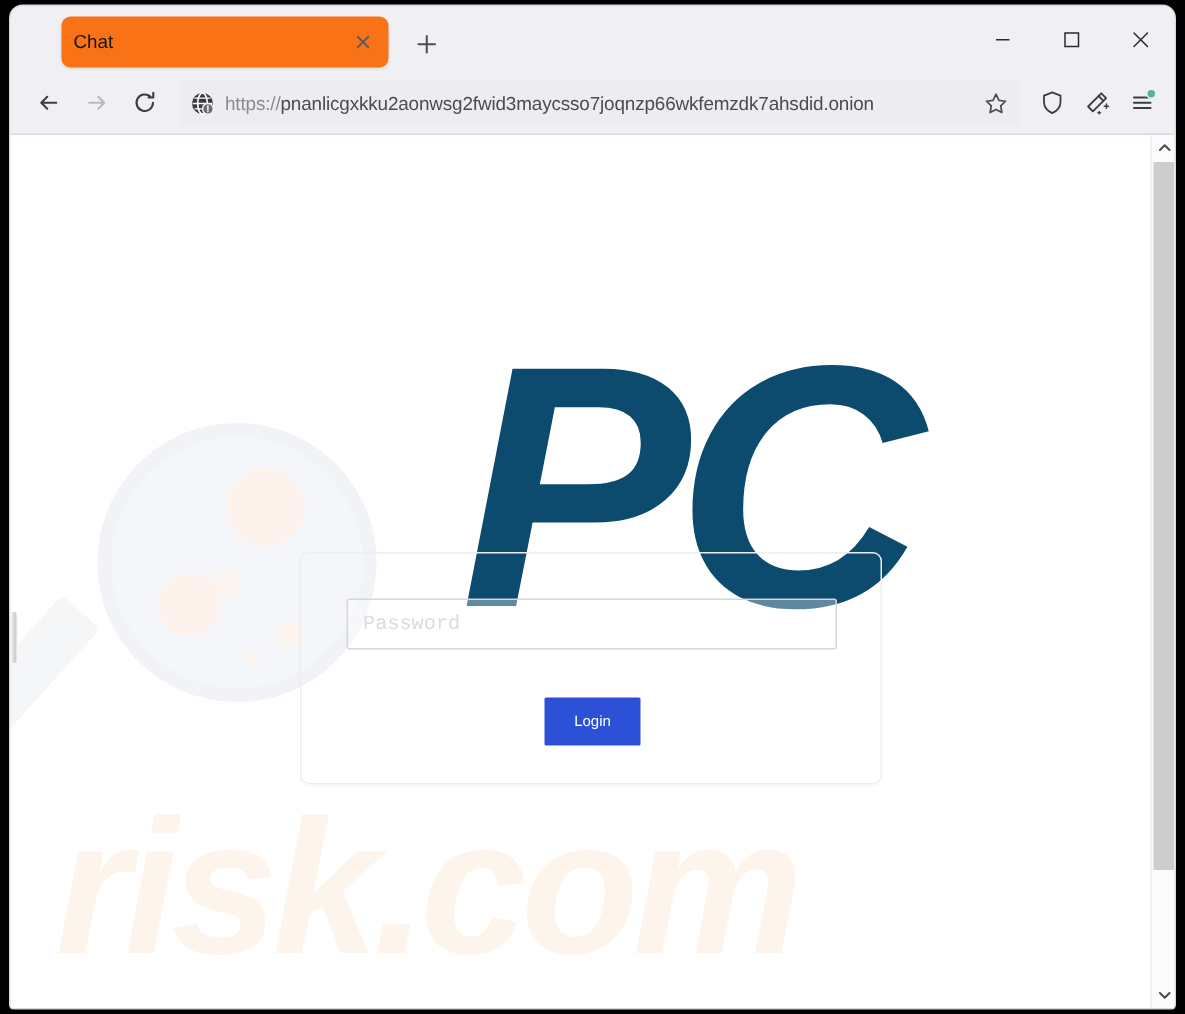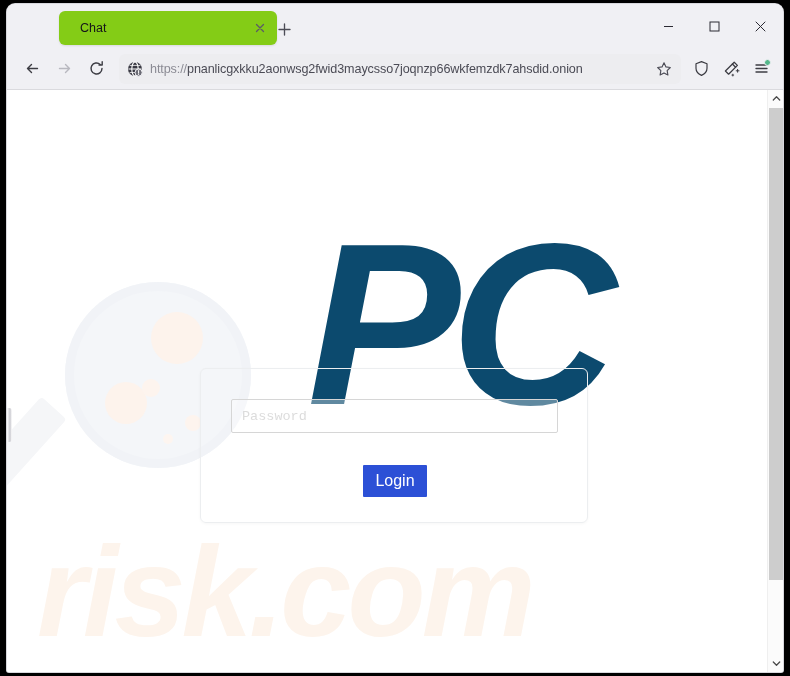--- a/index.html
+++ b/index.html
@@ -27,28 +27,27 @@
   
   .tabstrip {
     position: relative;
     height: 44px;
     background: #f0f0f4;
   }
   .tab {
     position: absolute;
     left: 34px; top: 7px;
     width: 218px; height: 34px;
-    background: #84cc16;
+    background: #f97316;
     border-radius: 6px;
     box-shadow: 0 1px 2px rgba(58,57,68,0.12);
     display: flex;
     align-items: center;
-    padding: 0 6px 0 21px;
+    padding: 0 6px 0 8px;
     cursor: default;
-    margin-left: 18px;
   }
   .tab-title {
     flex: 1 1 auto;
     font-size: 12.5px;
     color: #15141a;
     white-space: nowrap;
     overflow: hidden;
     text-overflow: ellipsis;
   }
   .tab-close {
@@ -252,21 +251,21 @@
   .pwd-input::placeholder { color: #dcdcdc; }
   .login-btn {
     position: absolute;
     left: 162px; top: 96px;
     width: 64px; height: 32px;
     background: #2c50d6;
     border: none;
     border-radius: 1px;
     color: #ffffff;
     font-family: "Liberation Sans", sans-serif;
-    font-size: 16px;
+    font-size: 10px;
     cursor: pointer;
   }
 
   
   .scrollbar {
     position: absolute;
     right: 0; top: 0;
     width: 16px; height: 582px;
     background: #fbfbfb;
     border-left: 1px solid #efefef;

